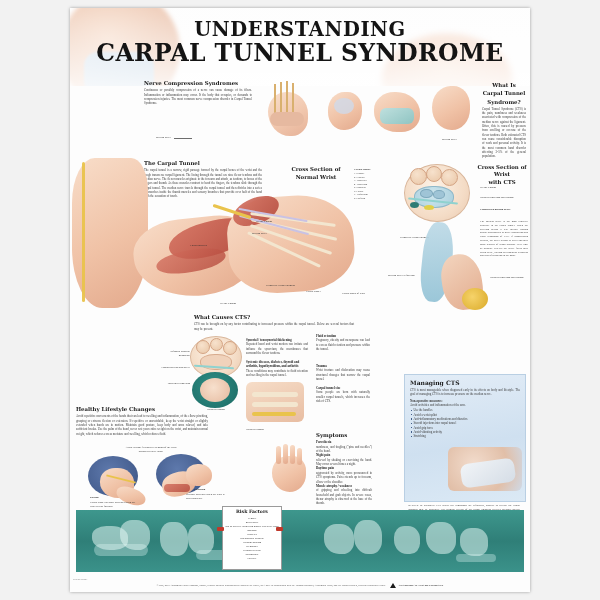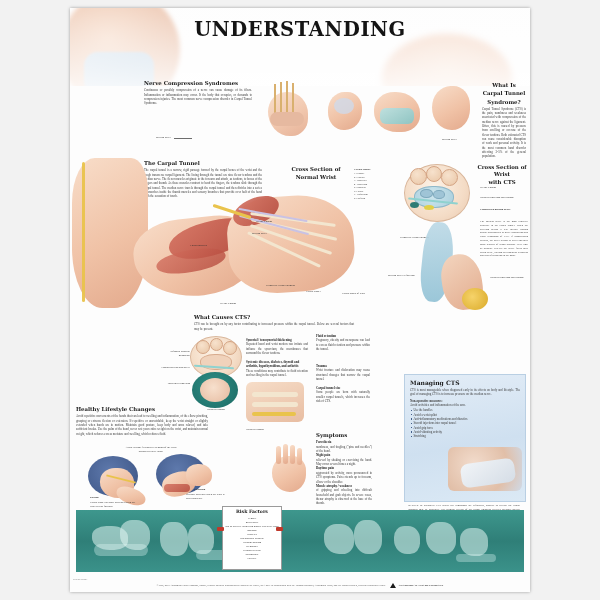--- a/index.html
+++ b/index.html
@@ -94,20 +94,21 @@
   <div class="sheet">
 
     <div class="photoband">
       <div class="skinL"></div>
       <div class="brace"></div>
       <div class="skinR"></div>
       <div class="wash"></div>
     </div>
     <div class="title">
       <span class="l1">UNDERSTANDING</span>
+      <span class="l2">CARPAL TUNNEL SYNDROME</span>
     </div>
 
     <div class="blk" style="left:74px;top:72px;width:108px;">
       <p class="hd">Nerve Compression Syndromes</p>
       <p class="bd">Continuous or possibly compression of a nerve can cause damage of its fibers. Inflammation or inflammation may occur. If the body that occupies, or demands to compression injuries. The most common nerve compression disorder in Carpal Tunnel Syndrome.</p>
     </div>
     <div class="lbl" style="left:86px;top:128px;">Median nerve</div>
     <div class="lead" style="left:104px;top:130px;width:18px;"></div>
 
     <div class="art" style="left:190px;top:70px;width:58px;height:62px;">

